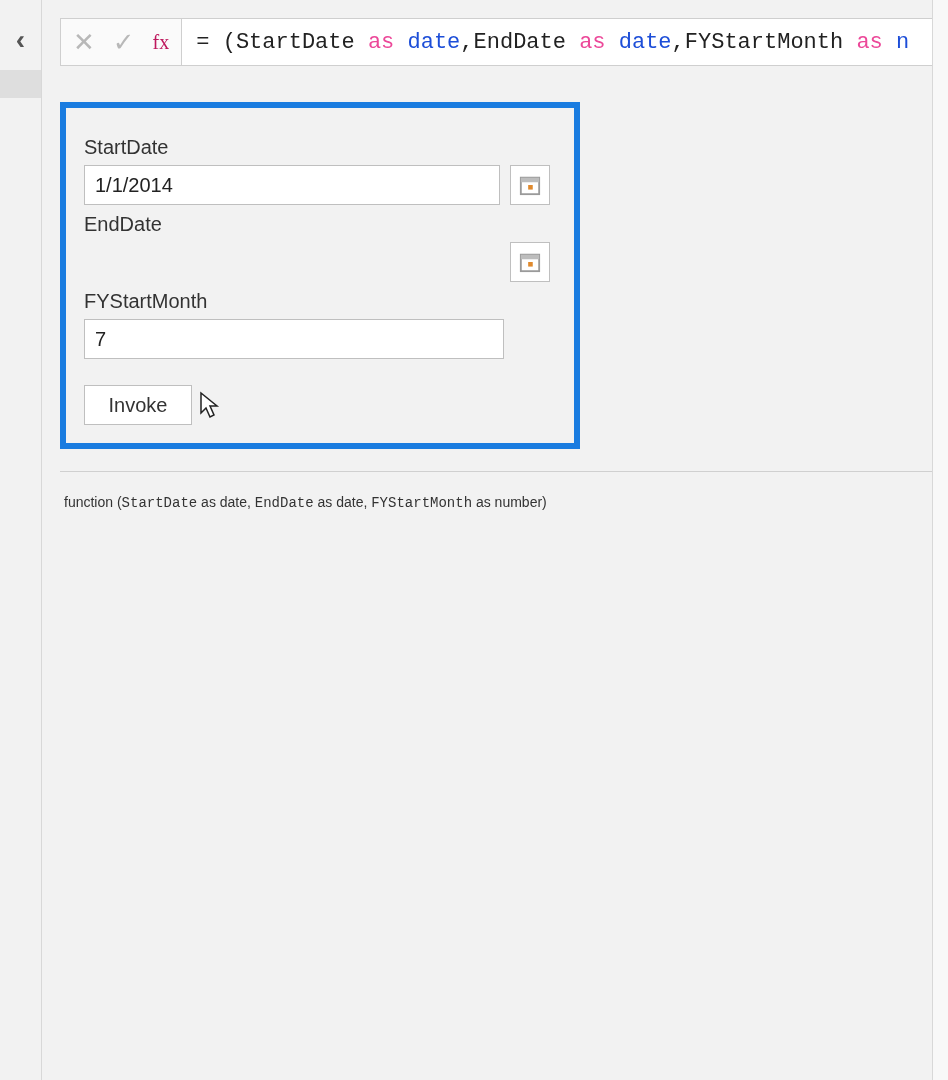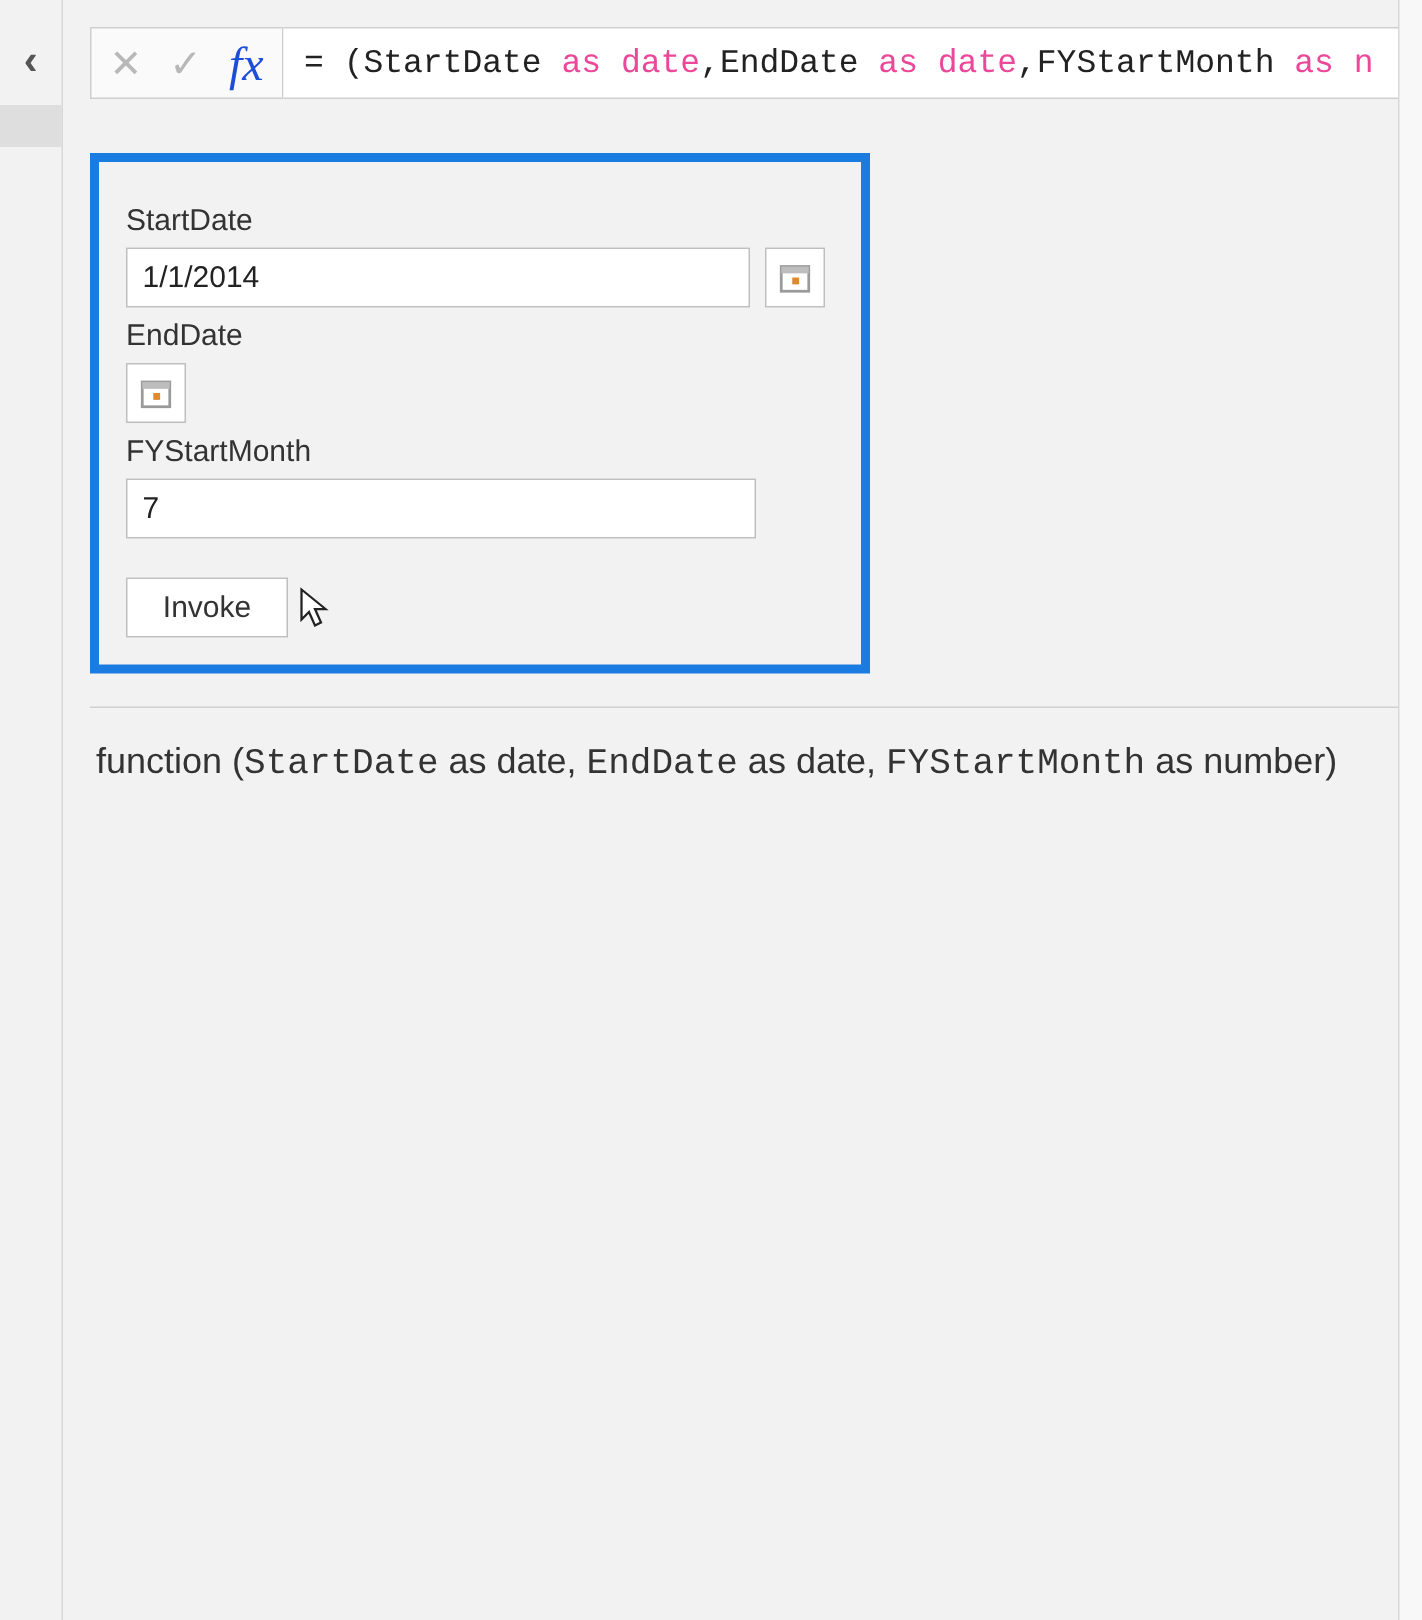--- a/index.html
+++ b/index.html
@@ -61,40 +61,39 @@
     gap: 18px;
   }
   .fx-cancel, .fx-confirm {
     font-size: 26px;
     color: #b8b8b8;
     cursor: default;
     line-height: 1;
   }
   .fx-label {
     font-family: "Segoe UI", serif;
-    font-style: italic;
-    font-size: 32px;
-    color: #1d4ed8;
+    font-size: 20px;
+    color: #be185d;
   }
   .formula-input {
     flex: 1;
     border: 1px solid #cfcfcf;
     border-left: none;
     background: #ffffff;
     padding: 0 14px;
     display: flex;
     align-items: center;
     font-family: Consolas, "Courier New", monospace;
     font-size: 22px;
     white-space: nowrap;
     overflow: hidden;
   }
   .tok-plain { color:#222; }
   .tok-keyword { color: #ec4899; }
-  .tok-type { color: #ec4899; }
+  .tok-type { color: #1d4ed8; }
 
   .section-title {
     font-size: 26px;
     font-weight: 400;
     color: #333;
     margin: 0 0 14px 4px;
   }
 
   .params-box {
     border: 6px solid #1a7ce0;
@@ -104,20 +103,21 @@
   .field-label {
     font-size: 20px;
     color: #333;
     margin: 8px 0 6px 0;
   }
   .date-row {
     display: flex;
     align-items: stretch;
     gap: 10px;
     margin-bottom: 8px;
+    justify-content: flex-end;
   }
   .text-input {
     flex: 1;
     border: 1px solid #bfbfbf;
     background: #fff;
     font-size: 20px;
     padding: 6px 10px;
     height: 40px;
     font-family: "Segoe UI", Arial, sans-serif;
     color: #222;
@@ -172,21 +172,21 @@
   }
 
   hr.sep {
     border: none;
     border-top: 1px solid #d0d0d0;
     margin: 22px 0 22px 0;
     width: 100%;
   }
 
   .signature-line {
-    font-size: 24px;
+    font-size: 14px;
     color: #333;
     white-space: nowrap;
     overflow: hidden;
     padding-left: 4px;
   }
   .signature-line .mono { font-family: Consolas, "Courier New", monospace; }
   .right-border {
     position: absolute;
     right: 0;
     top: 0;

